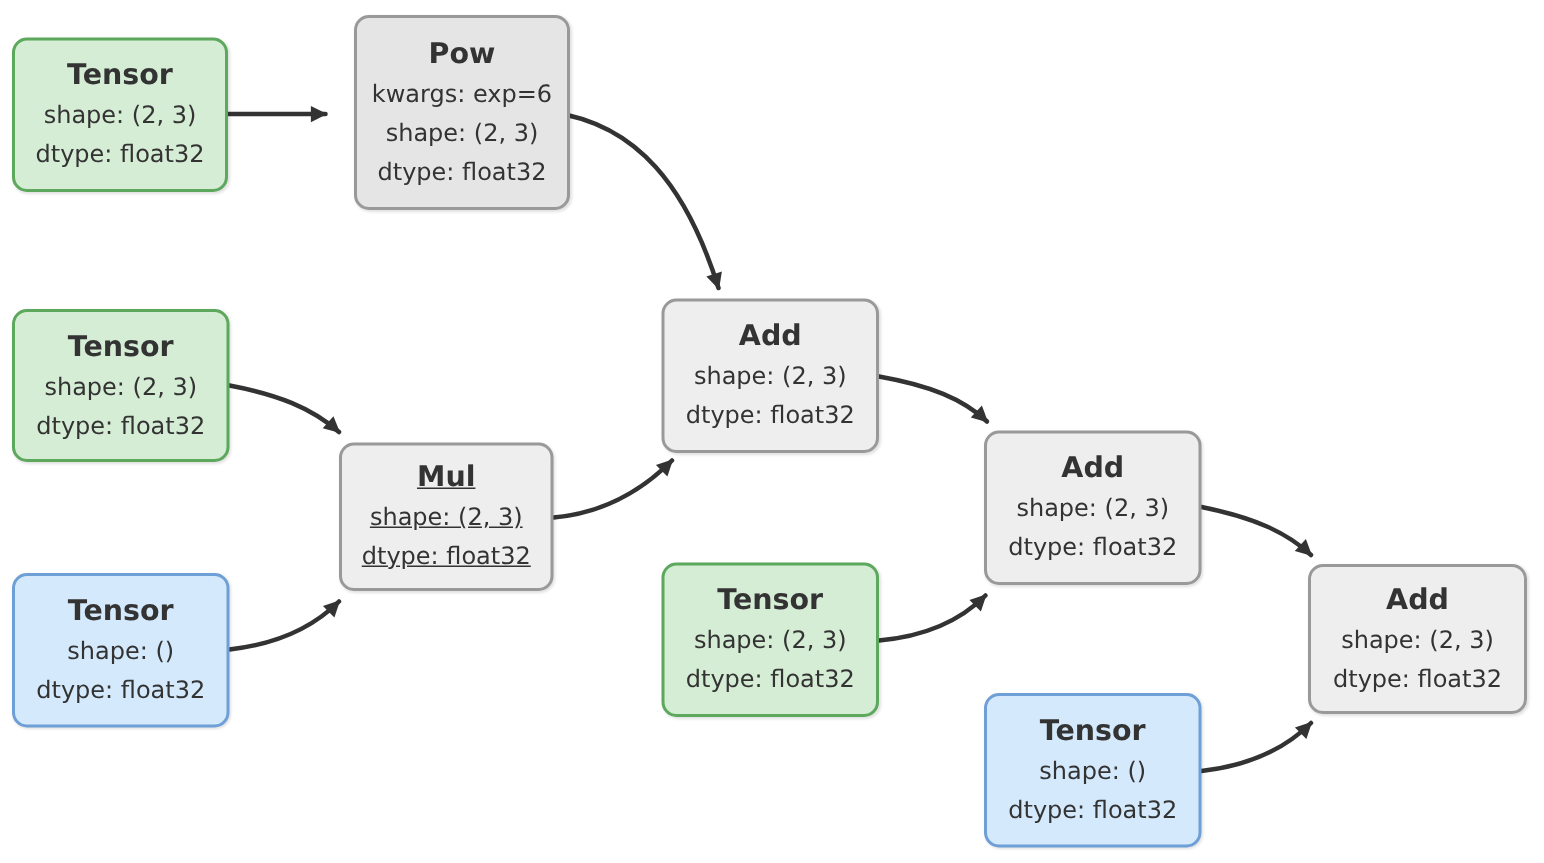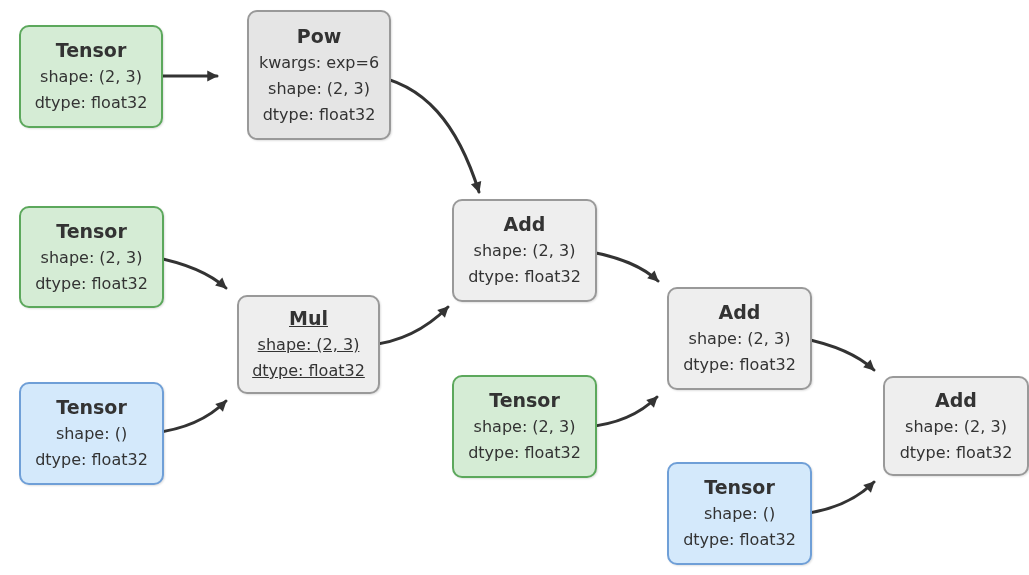--- a/index.html
+++ b/index.html
@@ -23,21 +23,20 @@
     height: 575px;
     z-index: 1;
   }
   #node-layer {
     position: absolute;
     left: 0; top: 0;
     width: 929px;
     height: 575px;
     z-index: 2;
     pointer-events: none;
-    margin-left: 11px;
   }
   .node {
     position: absolute;
     box-sizing: border-box;
     border: 2px solid;
     border-radius: 10px;
     display: flex;
     flex-direction: column;
     align-items: center;
     justify-content: center;

